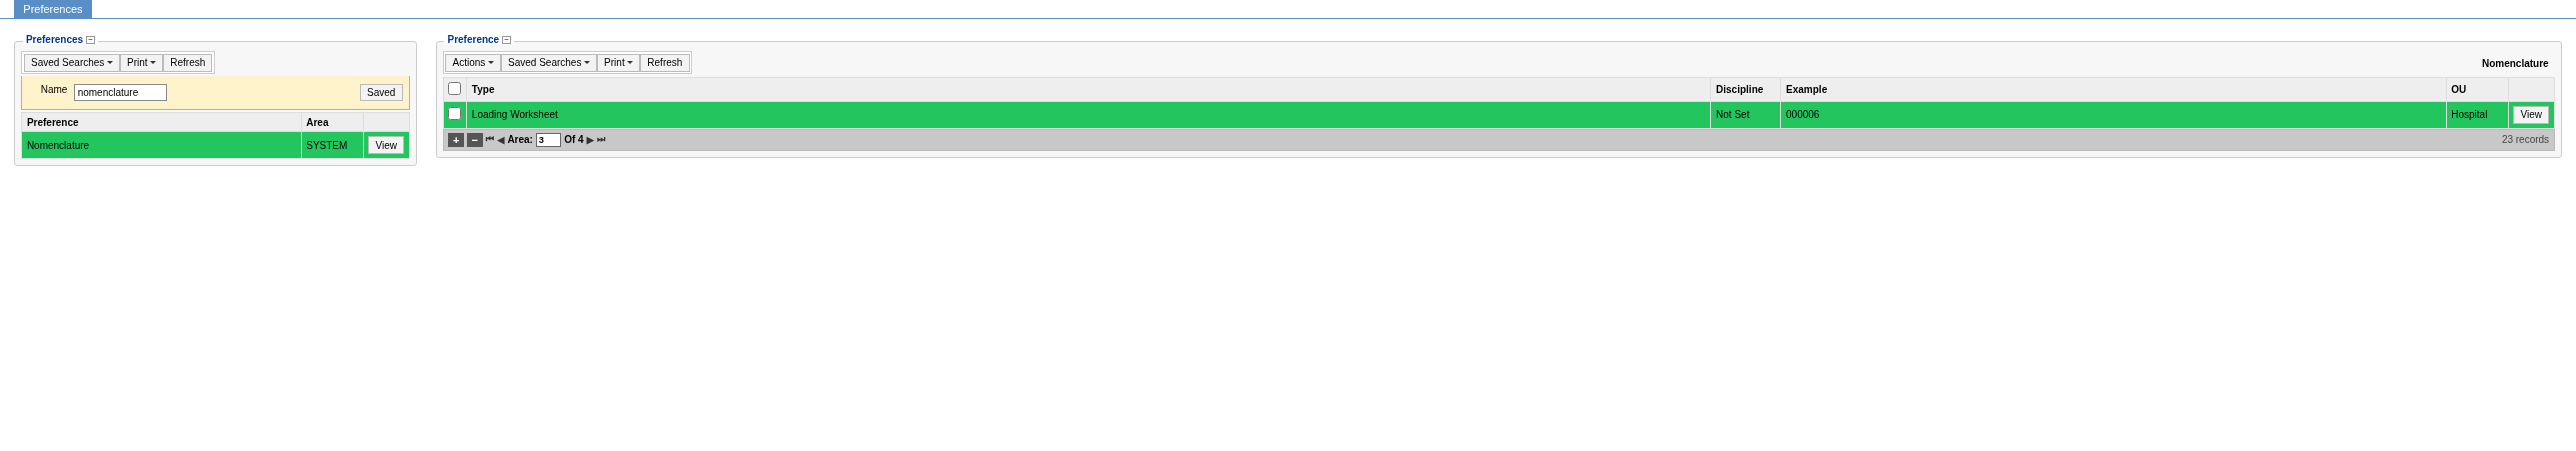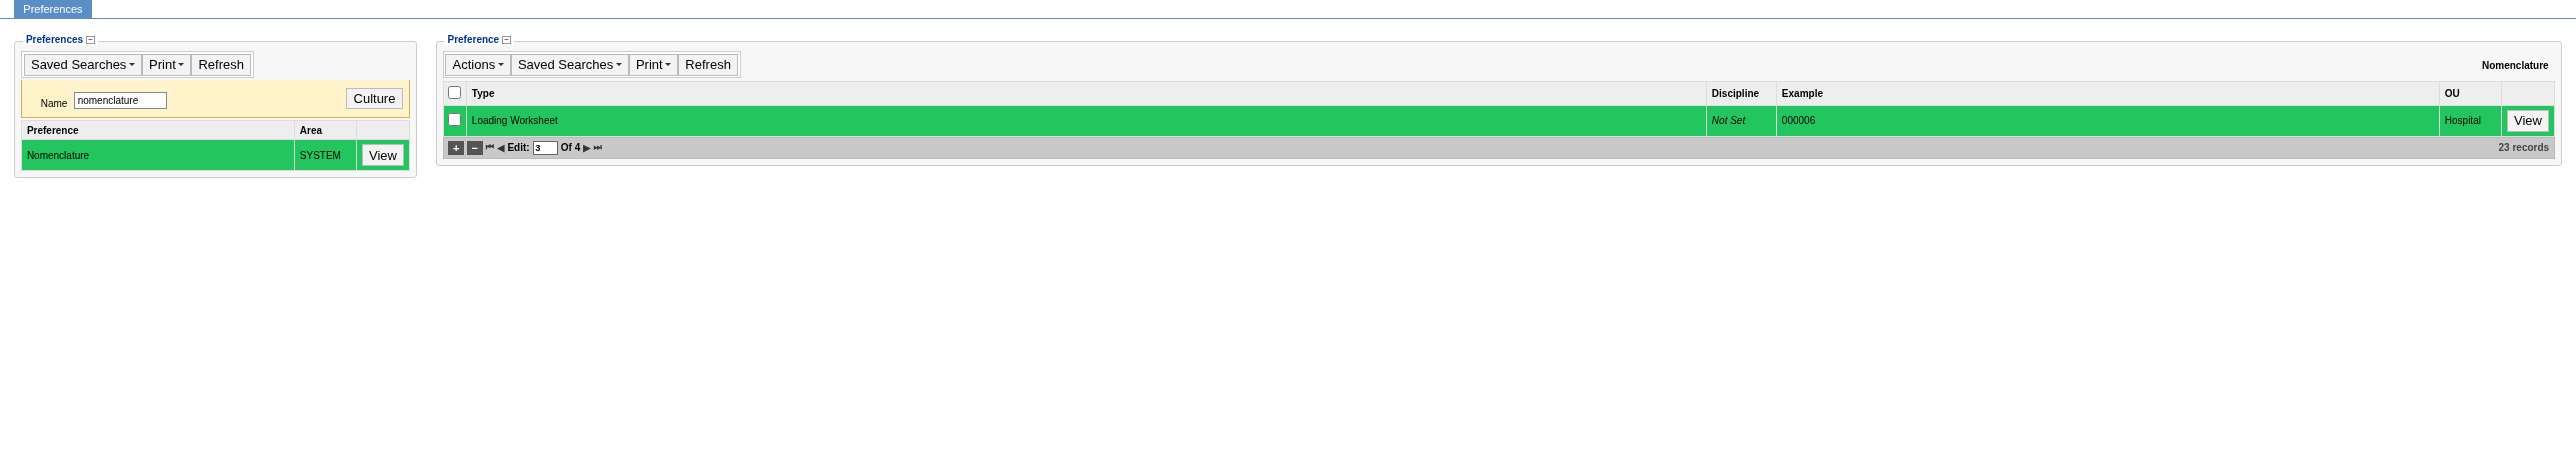--- a/index.html
+++ b/index.html
@@ -68,21 +68,21 @@
     border: 0.8px solid #ccc;
     background: #fff;
     padding: 1.6px;
     margin-bottom: 1.6px;
     width: max-content;
   }
   .btn {
     border: 0.8px solid #bbb;
     background: #f3f3f3;
     padding: 2.3px 6.2px;
-    font-size: 13px;
+    font-size: 10px;
     cursor: pointer;
     display: inline-flex;
     align-items: center;
     gap: 2.3px;
   }
   .tri-down {
     width: 0; height: 0;
     border-left: 3.1px solid transparent;
     border-right: 3.1px solid transparent;
     border-top: 3.9px solid #333;
@@ -109,21 +109,21 @@
     font-weight: bold;
     font-size: 11px;
     cursor: pointer;
   }
   .search-body {
     background: #fff3cc;
     border: 0.8px solid #d4b050;
     border-top: none;
     padding: 7.8px 6.2px;
     display: flex;
-    align-items: flex-end;
+    align-items: flex-start;
     gap: 6.2px;
   }
   .search-body .name-label { width: 39px; text-align: right; }
   .search-body input[type=text] {
     border: 0.8px solid #888;
     padding: 2.3px 3.1px;
     font-size: 10px;
     width: 93px;
   }
   .search-body .spacer { flex: 1; }
@@ -138,21 +138,21 @@
     padding: 3.9px 4.7px;
     text-align: left;
     font-size: 10px;
   }
   .table th {
     background: #eee;
     font-weight: bold;
   }
   .row-alt { background: #f3f3f3; }
   .row-highlight { outline: 2.3px solid #e22; outline-offset: -1.6px; }
-  .not-set { font-style: italic; }
+  .not-set { }
   .right-toolbar-wrap {
     display: flex;
     align-items: center;
   }
   .right-toolbar-wrap .right-label {
     margin-left: auto;
     font-weight: bold;
     padding-right: 6.2px;
   }
   .pager {
@@ -186,21 +186,21 @@
   .pager input {
     width: 25px;
     border: 0.8px solid #666;
     padding: 0.8px 1.6px;
     font-weight: bold;
     font-size: 9.3px;
   }
   .pager .records {
     margin-left: auto;
     color: #444;
-    font-weight: bold;
+    font-weight: normal;
   }
   .checkbox-cell { width: 17px; text-align:center; }
   input[type=checkbox]{ margin:0; }
 </style>
 </head>
 <body>
 
 <div class="tab-bar">
   <span class="tab">Preferences</span>
 </div>
@@ -222,21 +222,21 @@
         <span>Print</span>
         <span class="tri-down"></span>
       </button>
       <button class="btn">Refresh</button>
     </div>
 
     <div class="search-body">
       <span class="name-label">Name</span>
       <input type="text" value="nomenclature" style="">
       <span class="spacer"></span>
-      <button class="btn">Culture</button>
+      <button class="btn">Saved</button>
     </div>
 
     <table class="table">
       <thead>
         <tr>
           <th>Preference</th>
           <th style="width:62px">Area</th>
           <th style="width:39px"></th>
         </tr>
       </thead>
@@ -296,21 +296,21 @@
             <td><button class="btn">View</button></td>
           </tr>
         </tbody>
     </table>
 
     <div class="pager">
       <span class="seg-btn">+</span>
       <span class="seg-btn">−</span>
       <span class="nav-btn">⏮</span>
       <span class="nav-btn">◀</span>
-      <span>Edit:</span>
+      <span>Area:</span>
       <input type="text" value="3" style="">
       <span>Of 4</span>
       <span class="nav-btn">▶</span>
       <span class="nav-btn">⏭</span>
       <span class="records">23 records</span>
     </div>
   </div>
 
 </div>
 

